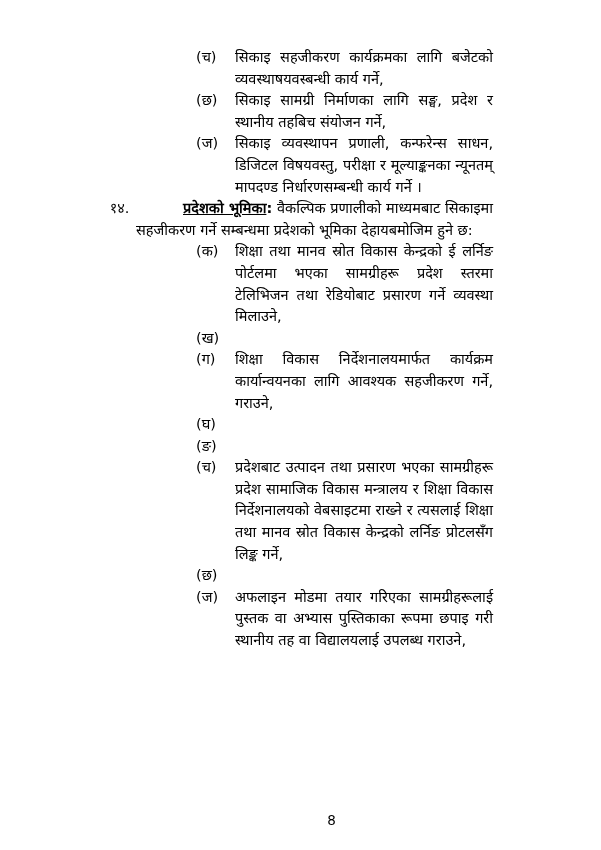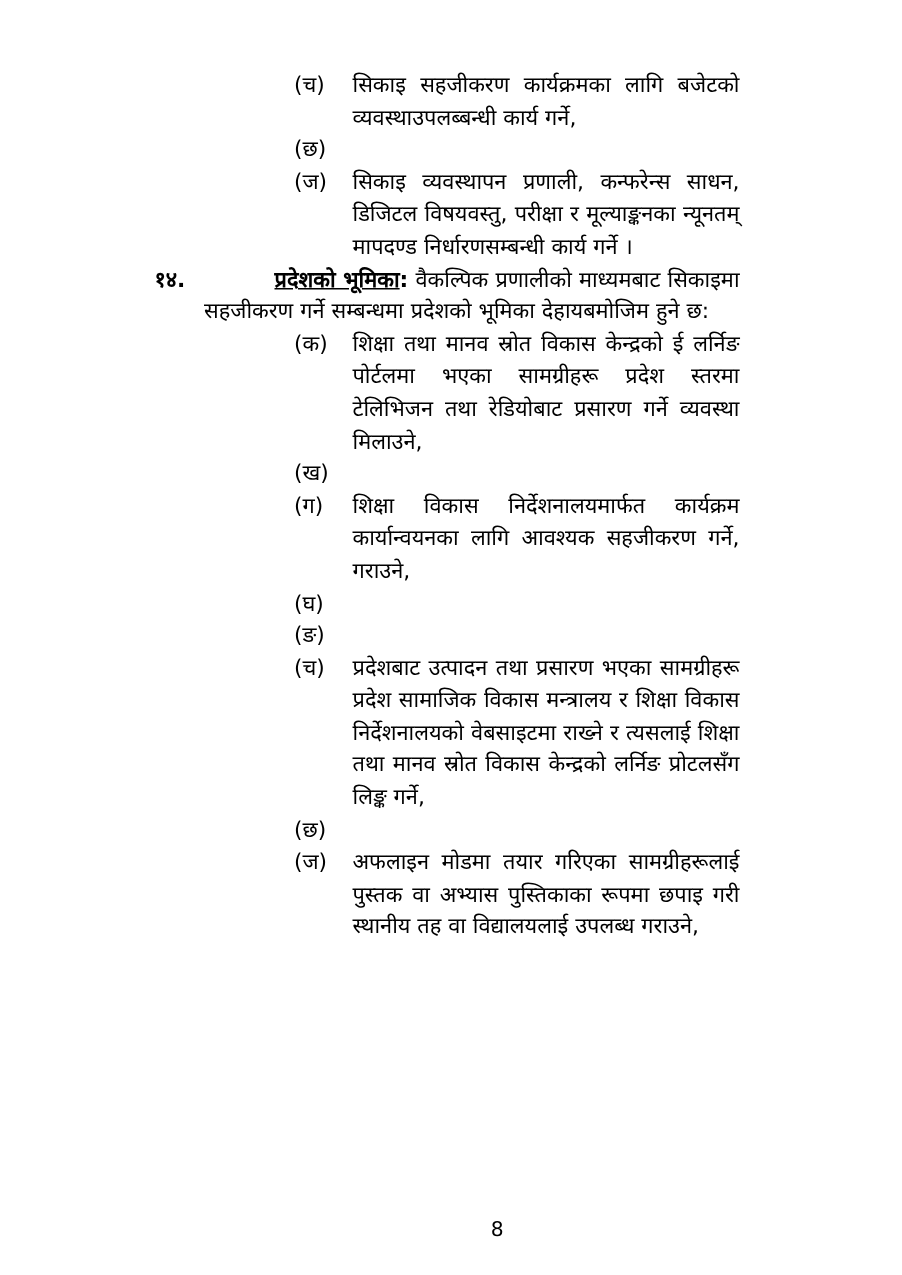--- a/index.html
+++ b/index.html
@@ -42,21 +42,22 @@
   }
   
   .section {
     display: flex;
     margin-left: 103px;
     width: 390px;
   }
   .sec-num {
     flex: 0 0 33px;
     width: 33px;
-    font-weight: bold;
+    font-weight: normal;
+    text-align: center;
   }
   .sec-body {
     flex: 1;
     text-align: justify;
   }
   .sec-heading {
     font-weight: bold;
     text-decoration: underline;
     margin-left: 47px;
   }
@@ -74,24 +75,25 @@
   }
 </style>
 </head>
 <body>
 
 <div class="page">
   <div class="content">
 
     <div class="item">
       <span class="item-label">(च)</span>
-      <span class="item-text">सिकाइ सहजीकरण कार्यक्रमका लागि बजेटको व्यवस्थाउपलब्बन्धी कार्य गर्ने,</span>
+      <span class="item-text">सिकाइ सहजीकरण कार्यक्रमका लागि बजेटको व्यवस्थाषयवस्बन्धी कार्य गर्ने,</span>
     </div>
     <div class="item">
       <span class="item-label">(छ)</span>
+      <span class="item-text">सिकाइ सामग्री निर्माणका लागि सङ्घ, प्रदेश र स्थानीय तहबिच संयोजन गर्ने,</span>
     </div>
     <div class="item">
       <span class="item-label">(ज)</span>
       <span class="item-text">सिकाइ व्यवस्थापन प्रणाली, कन्फरेन्स साधन, डिजिटल विषयवस्तु, परीक्षा र मूल्याङ्कनका न्यूनतम् मापदण्ड निर्धारणसम्बन्धी कार्य गर्ने ।</span>
     </div>
 
     <div class="section">
       <span class="sec-num">१४.</span>
       <div class="sec-body"><span class="sec-heading">प्रदेशको भूमिका</span><span class="sec-colon">:</span>
         <span class="sec-intro">वैकल्पिक प्रणालीको माध्यमबाट सिकाइमा सहजीकरण गर्ने सम्बन्धमा प्रदेशको भूमिका देहायबमोजिम हुने छ:</span>

